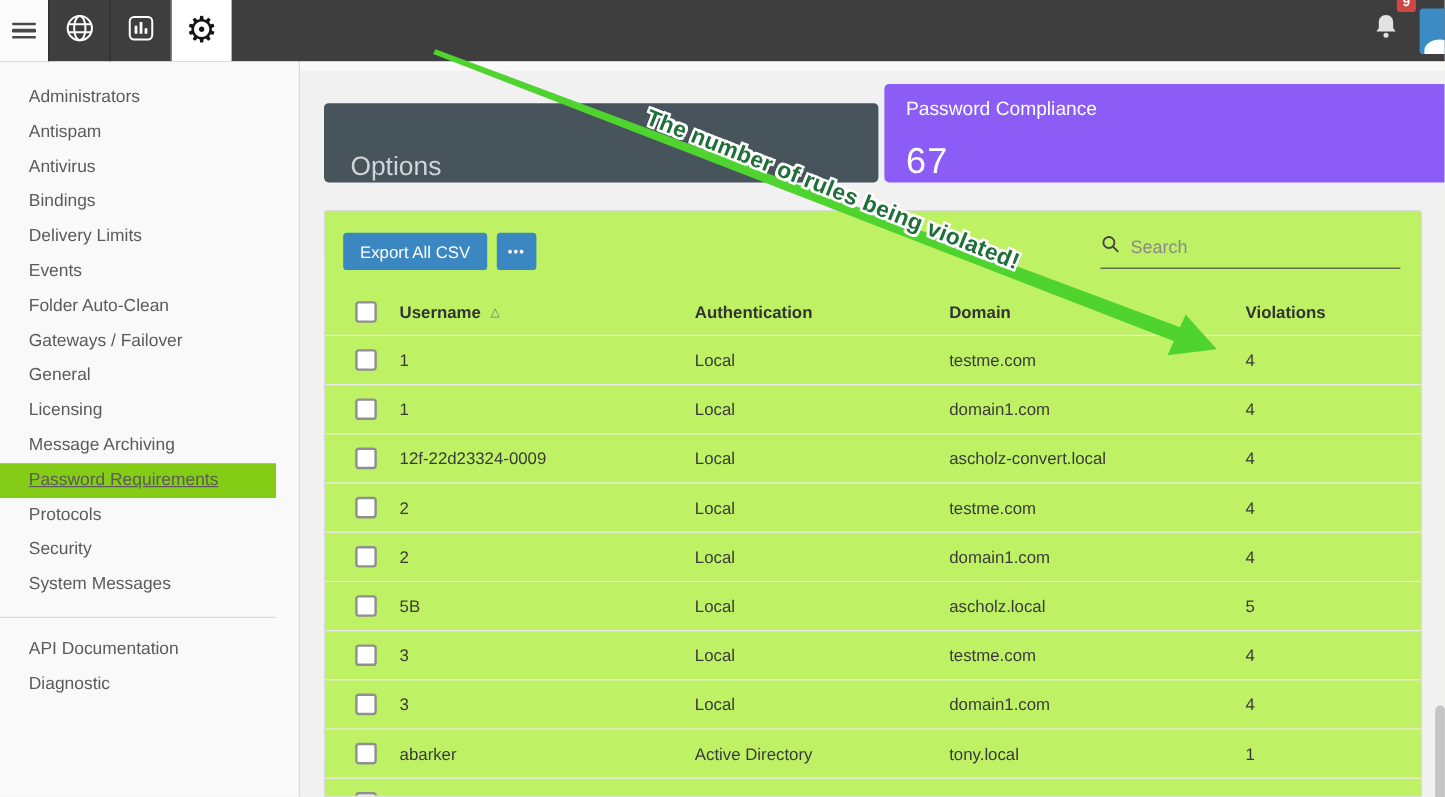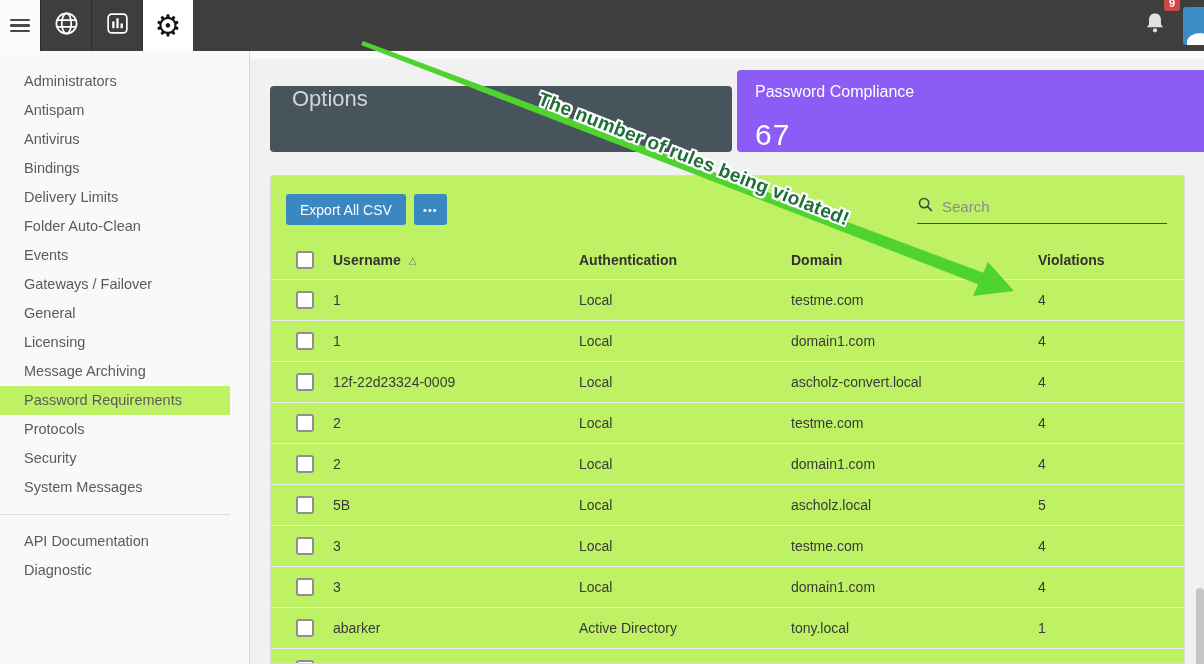--- a/index.html
+++ b/index.html
@@ -21,29 +21,29 @@
   .avatar { width:21px; height:38px; background:#3b8cc5; border-radius:3px 0 0 3px; position:relative; overflow:hidden; cursor:pointer; }
   .avatar::after { content:""; position:absolute; left:4px; bottom:-6px; width:26px; height:18px;
                    background:#ffffff; border-radius:50% 50% 0 0; }
 
   
   .page { display:flex; height:618px; position:relative;border-radius:19px; }
 
   .sidebar { width:250px; background:#f9f9f9; border-right:1px solid #d9d9d9; padding-top:16px; flex:none; }
   .side-item { height:29px; line-height:29px; padding-left:24px; margin-right:19px;
                font-size:14.5px; color:#5b5b5b; cursor:pointer; white-space:nowrap; }
-  .side-item.selected { background:#bef264; }
+  .side-item.selected { background:#84cc16;text-decoration:underline; }
   .side-divider { border-top:1px solid #dddddd; margin:12px 19px 12px 0; }
 
   .main { flex:1; position:relative; background:#f1f1f1; overflow:hidden; }
   .top-strip { height:8px; background:#fafafa; }
 
   
   .header-row { display:flex; margin:11px 0 0 20px; height:82px; }
-  .options-box { width:462px; background:#47545c; border-radius:4px; display:flex; align-items:flex-start;
+  .options-box { width:462px; background:#47545c; border-radius:4px; display:flex; align-items:flex-end;
                  padding-left:22px; margin-right:5px;margin-top:16px; }
   .options-title { color:#d2d5d7; font-size:22px; }
   .pc-box { flex:1; background:#8b5cf6; border-radius:4px 0 0 4px; color:#fff; padding:13px 0 0 18px; }
   .pc-title { font-size:16px; }
   .pc-value { font-size:30px; font-weight:300; margin-top:17px; letter-spacing:1px; }
 
   
   .panel { margin:23px 19px 0 20px; background:#bef264; border:1px solid #d9d9d9; border-radius:3px 3px 0 0;
            height:489px; overflow:hidden; position:relative; }
   .toolbar { display:flex; align-items:center; padding:18px 17px 16px 15px; }
@@ -142,25 +142,25 @@
 
         <div class="side-item">
           <span>Bindings</span>
         </div>
 
         <div class="side-item">
           <span>Delivery Limits</span>
         </div>
 
         <div class="side-item">
+          <span>Events</span>
+        </div>
+
+        <div class="side-item">
           <span>Folder Auto-Clean</span>
-        </div>
-
-        <div class="side-item">
-          <span>Events</span>
         </div>
 
         <div class="side-item">
           <span>Gateways / Failover</span>
         </div>
 
         <div class="side-item">
           <span>General</span>
         </div>
 

